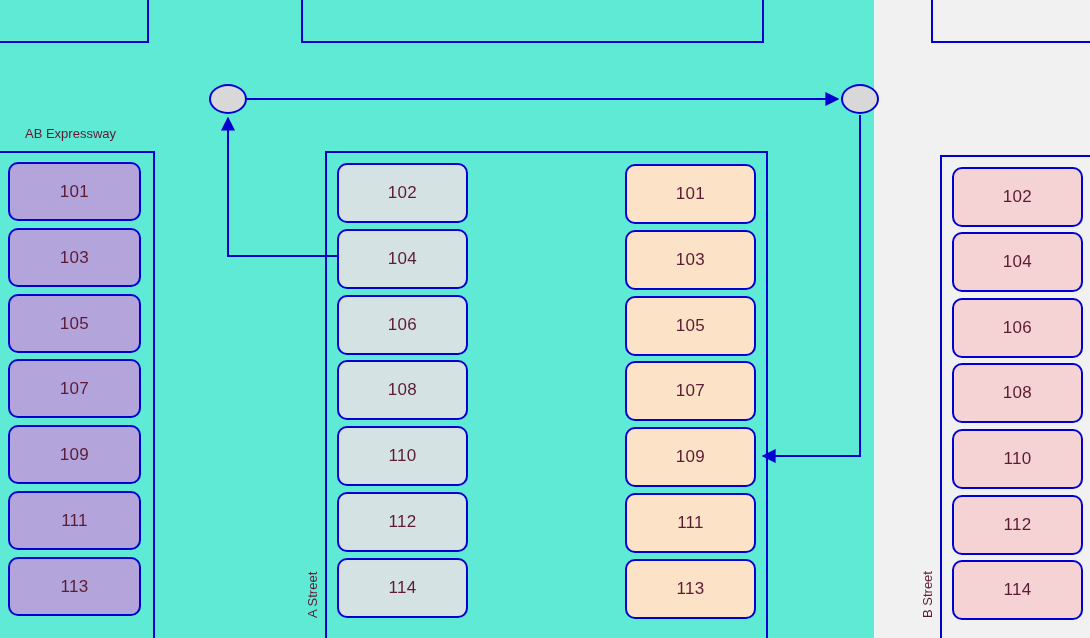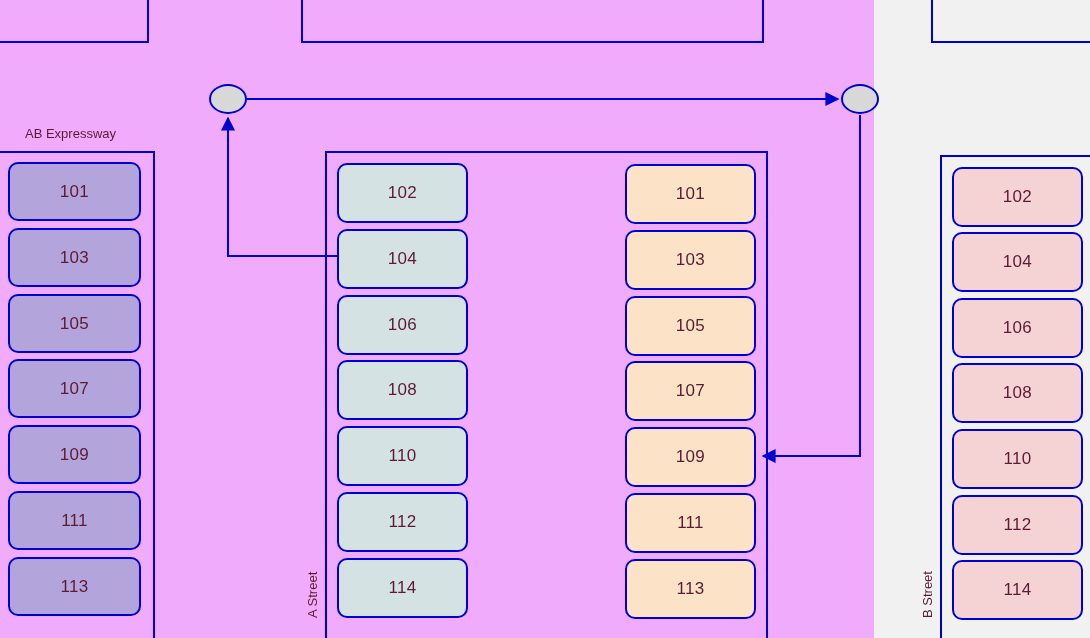--- a/index.html
+++ b/index.html
@@ -12,21 +12,21 @@
     height: 638px;
     position: relative;
     overflow: hidden;
     font-family: "Liberation Sans", sans-serif;
   }
   #stage {
     position: absolute;
     left: 0; top: 0;
     width: 874px;
     height: 638px;
-    background: #f0abfc;
+    background: #5eead4;
   }
 
   
   .top-frame {
     position: absolute;
     border: 2px solid #0000d0;
     border-top: none;
     background: transparent;
     box-sizing: border-box;
   }

